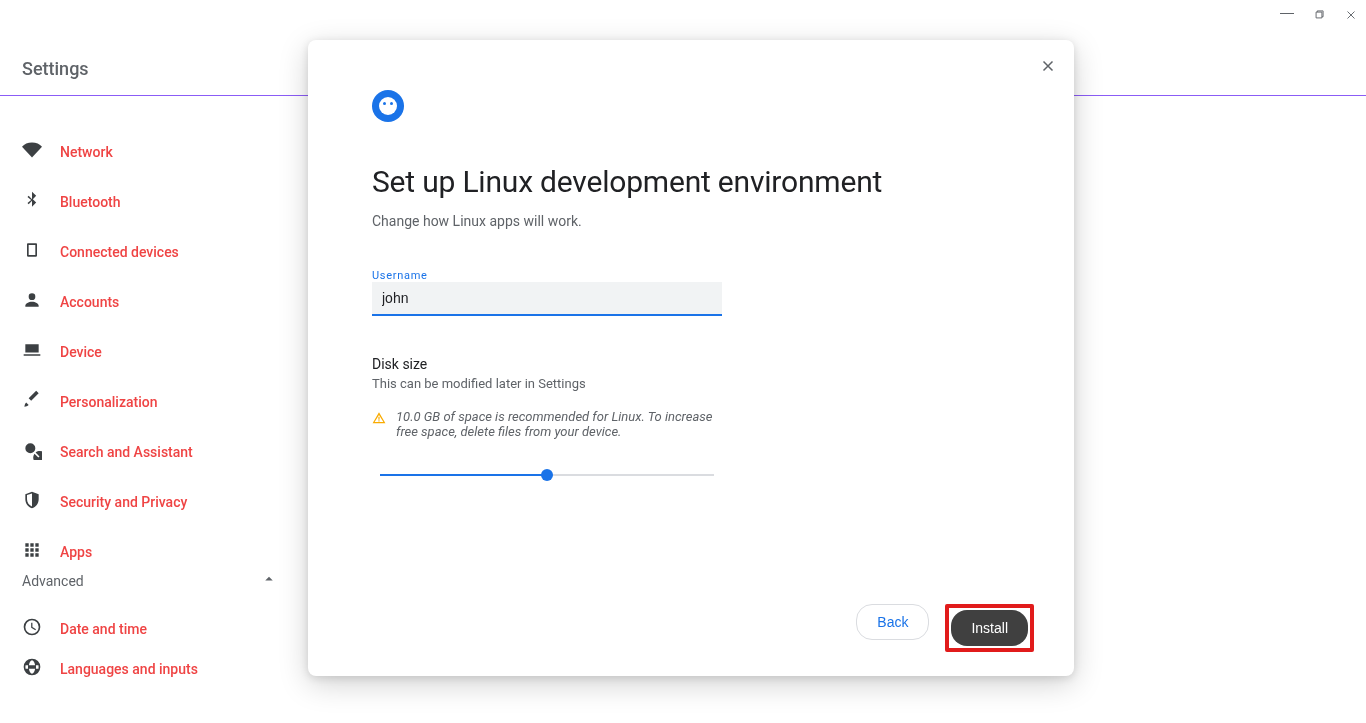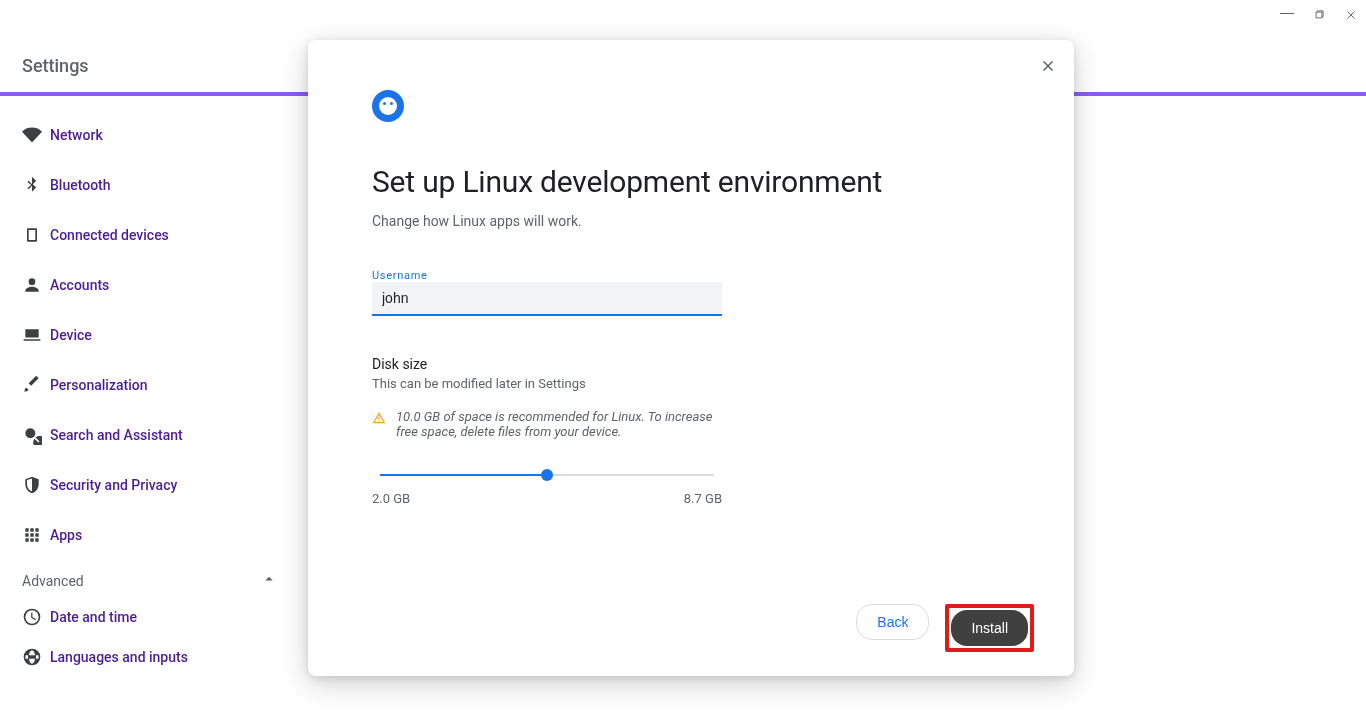--- a/index.html
+++ b/index.html
@@ -21,21 +21,21 @@
     color: #5f6368;
   }
   .window-controls span { cursor: pointer; font-size: 14px; }
   .wc-min { display:inline-block; width:14px; border-bottom: 1.5px solid #5f6368; transform: translateY(-3px);}
   .wc-mid svg { width:14px; height:14px; }
   .wc-close svg { width:14px; height:14px; }
 
   
   .header {
     height: 96px;
-    border-bottom: 4px solid #8b5cf6;
+    border-bottom: 1px solid #8b5cf6;
     display: flex;
     align-items: flex-end;
     padding: 0 22px 16px 22px;
   }
   .header-title {
     font-size: 18px;
     font-weight: 500;
     color: #5f6368;
   }
 
@@ -44,25 +44,25 @@
     display: flex;
     height: calc(723px - 96px);
   }
   .sidebar {
     width: 300px;
     padding: 14px 0 0 0;
     overflow-y: auto;
   }
   .sb-item {
     display: flex;
-    align-items: center;
+    align-items: flex-end;
     height: 50px;
     padding: 0 0 0 22px;
-    gap: 8px;
-    color: #4c1d95;
+    gap: 18px;
+    color: #ef4444;
     font-size: 14px;
     cursor: pointer;
   }
   .sb-item .icon {
     width: 20px; height: 20px;
     display: flex; align-items: center; justify-content: center;
     color: #3c4043;
   }
   .sb-item .icon svg { width: 20px; height: 20px; fill: currentColor; }
   .sb-item span.label { font-weight: 500; }
@@ -352,24 +352,20 @@
     </span>
     <span>10.0 GB of space is recommended for Linux. To increase free space, delete files from your device.</span>
   </div>
 
   <div class="slider-wrap">
     <div class="slider">
       <div class="track"></div>
       <div class="track-fill" id="track-fill" style="width: 50%;"></div>
       <div class="thumb" id="thumb" style="left: 50%;"></div>
     </div>
-    <div class="slider-labels">
-      <span>2.0 GB</span>
-      <span>8.7 GB</span>
-    </div>
   </div>
 
   <div class="dlg-footer">
     <button class="btn btn-outline">Back</button>
     <div class="highlight-box">
       <button class="btn btn-primary">Install</button>
     </div>
   </div>
 </div>
 

